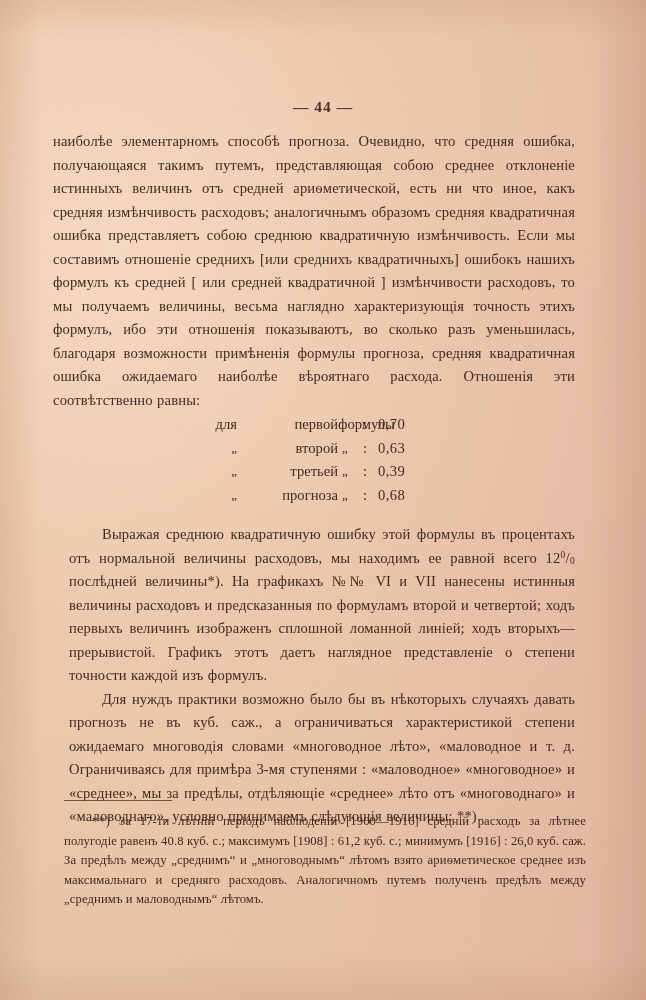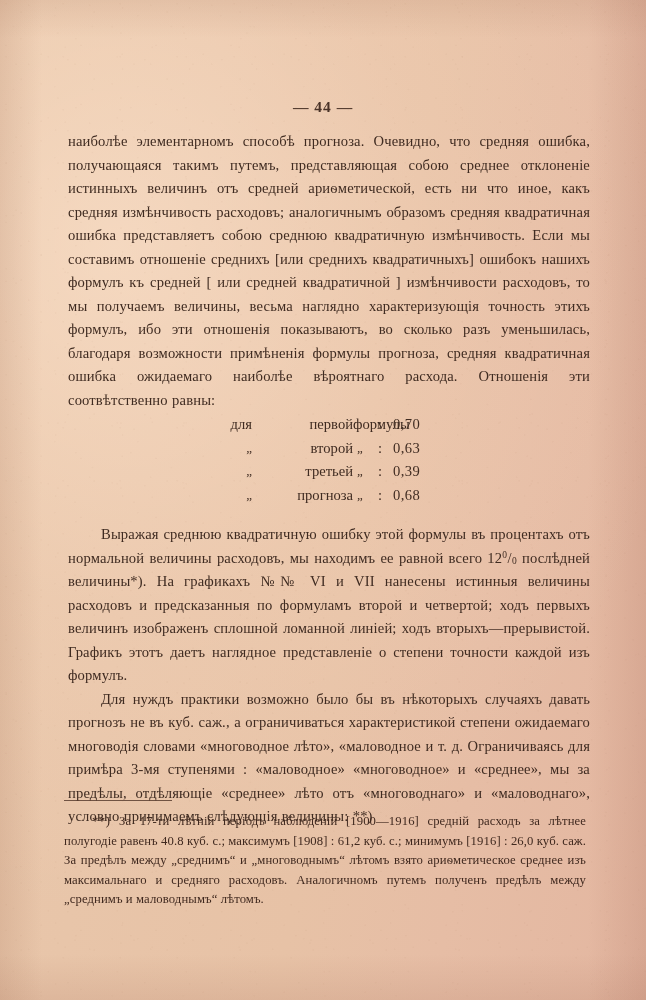--- a/index.html
+++ b/index.html
@@ -80,37 +80,37 @@
     text-align: center;
     font-size: 15.5px;
     font-weight: bold;
     letter-spacing: 1px;
     color: #4a3328;
   }
 
   
   .textblock {
     position: absolute;
-    left: 68px;
+    left: 53px;
     top: 130px;
     width: 522px;
   }
 
   p.para {
     margin: 0;
     font-size: 14.6px;
     line-height: 23.5px;
     text-align: justify;
     text-justify: inter-word;
     color: #3f2b21;
     letter-spacing: 0.15px;
     word-spacing: 0.5px;
     -webkit-font-smoothing: none;
   }
-  p.para.indent { text-indent: 33px; }
+  p.para.indent { text-indent: 33px; margin-left: 16px; }
 
   
   p.para::after {
     content: "";
     display: inline-block;
     width: 100%;
   }
   p.nostretch::after { display: none; }
 
   

